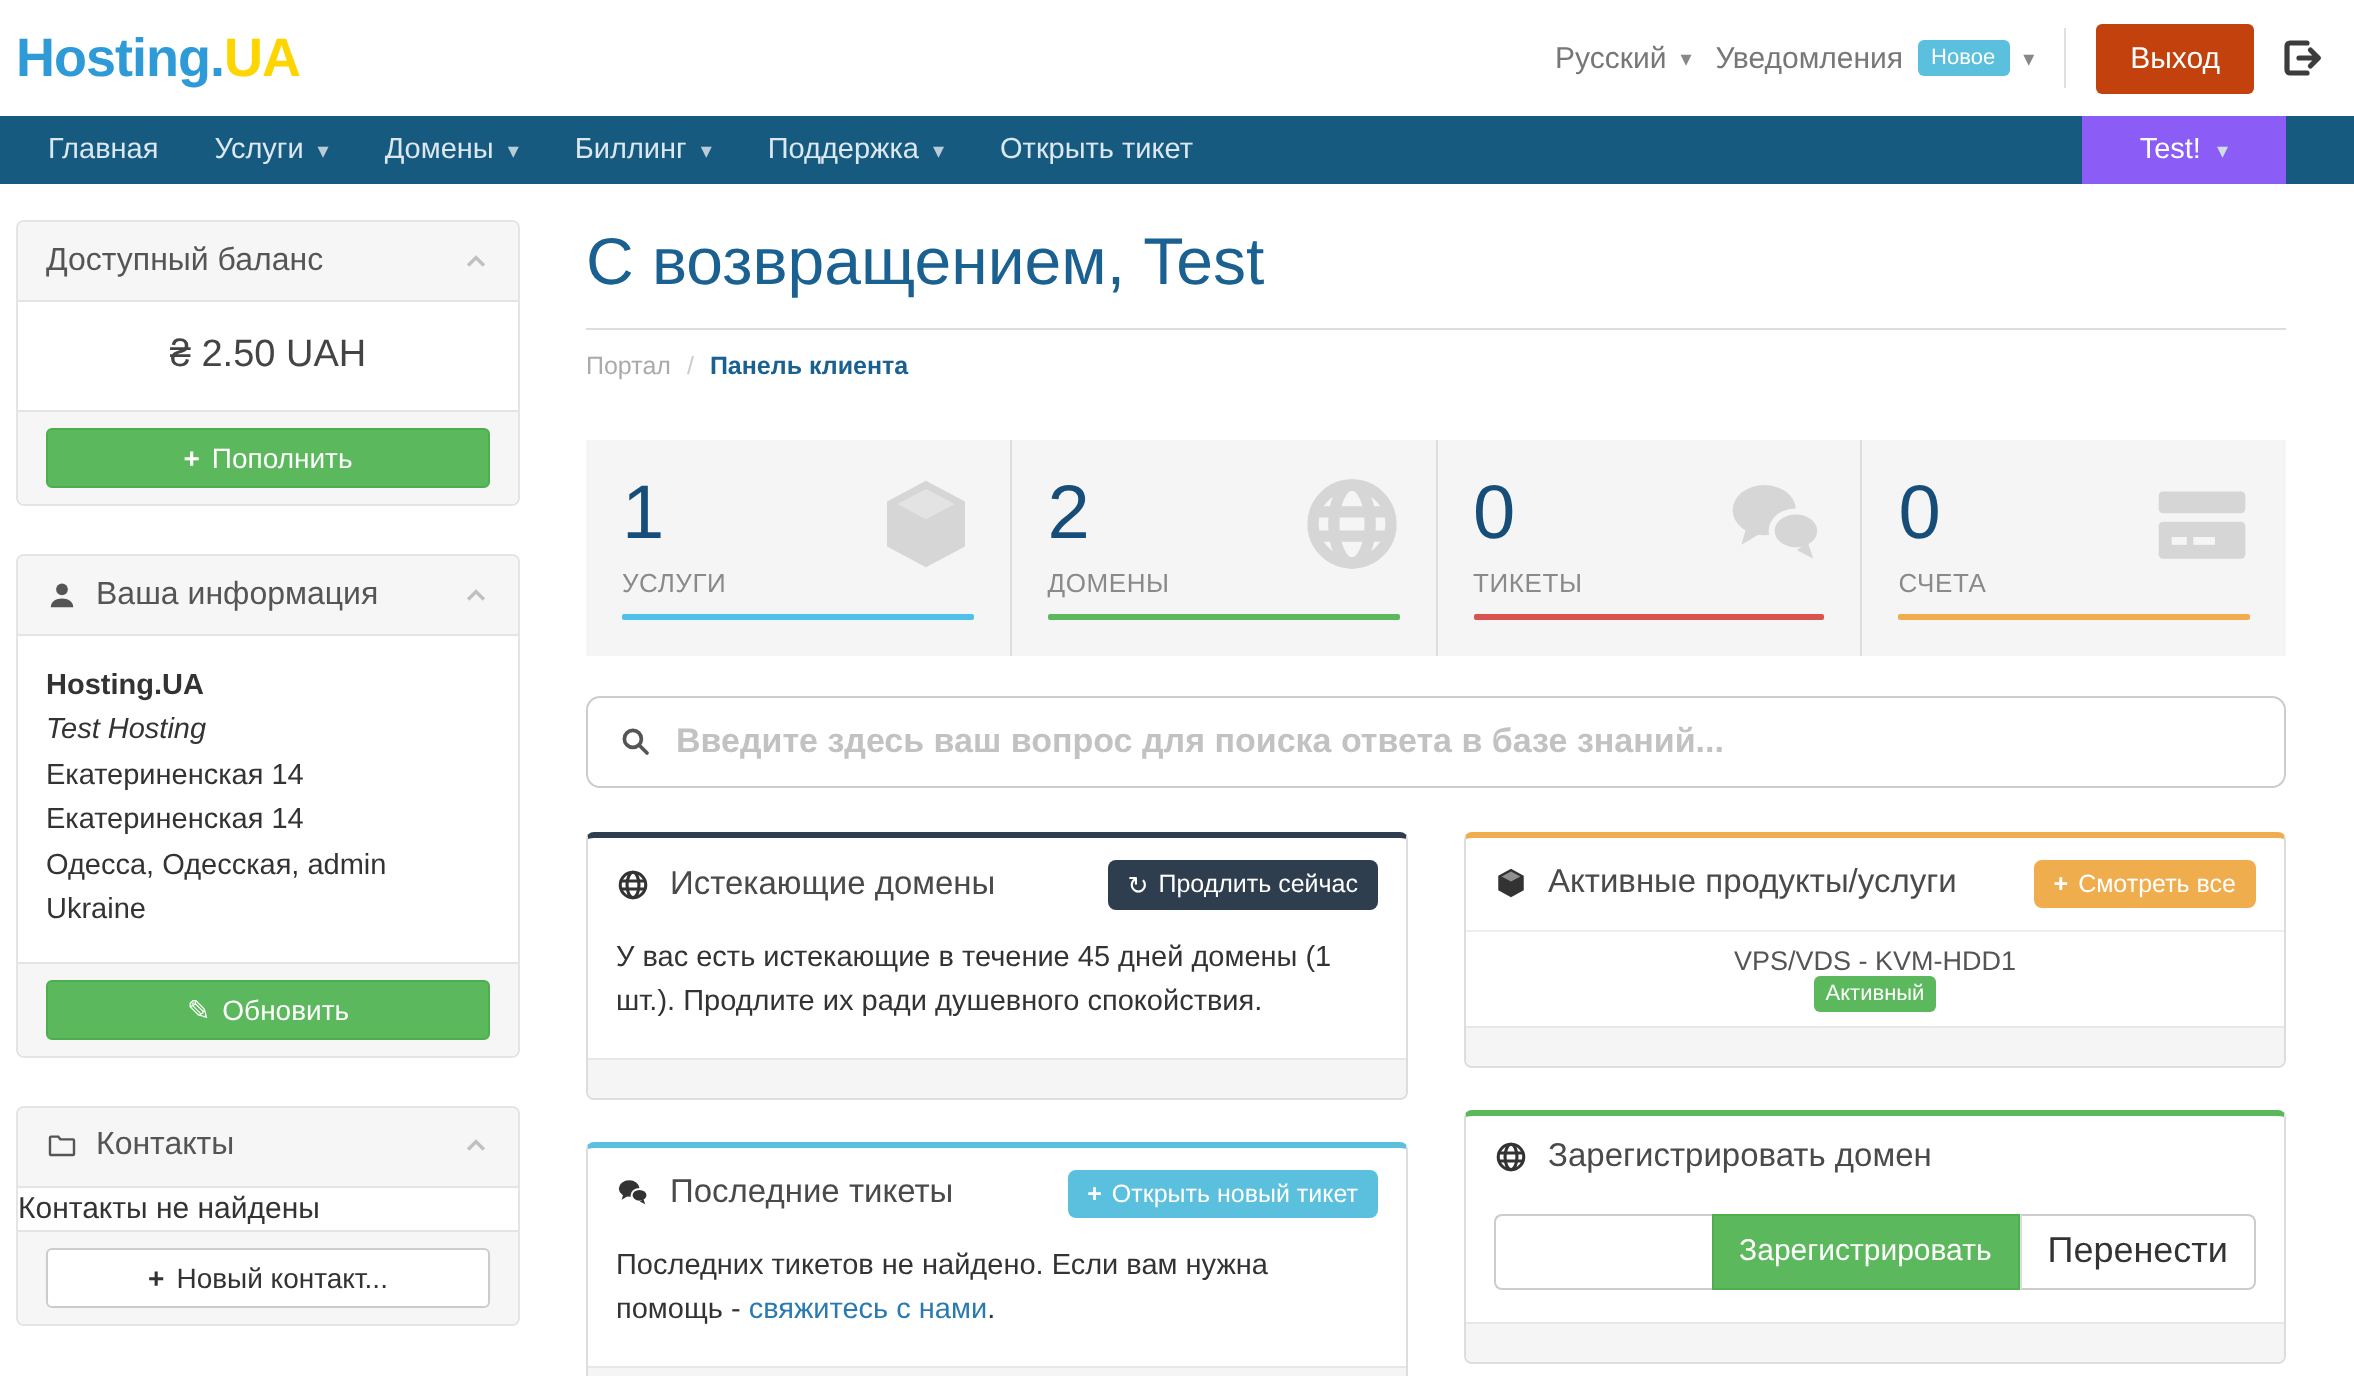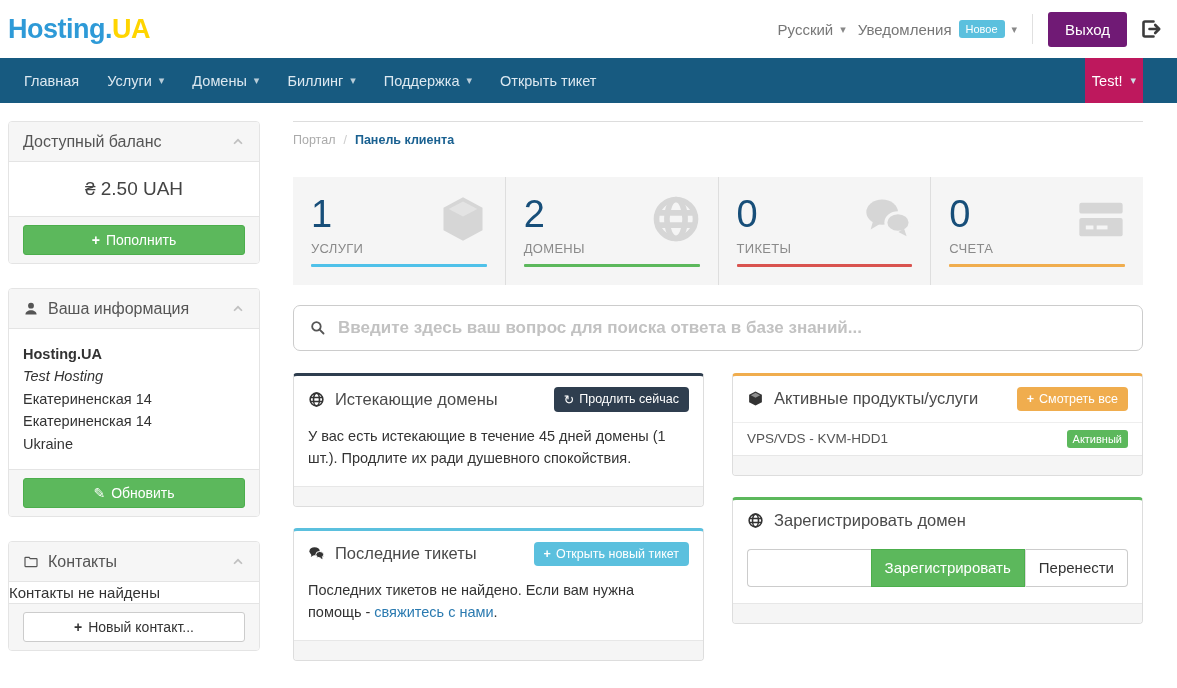--- a/index.html
+++ b/index.html
@@ -13,28 +13,28 @@
   
   .top-header { height:58px; display:flex; align-items:center; justify-content:space-between; padding:0 14px 0 8px; background:#fff; }
   .logo { font-size:27px; font-weight:bold; letter-spacing:-0.5px; cursor:pointer; }
   .logo .lb { color:#2e9ad7; }
   .logo .ly { color:#ffd500; }
   .header-right { display:flex; align-items:center; gap:12px; color:#777; font-size:15px; }
   .hdr-item { display:flex; align-items:center; gap:7px; cursor:pointer; }
   .caret { font-size:11px; color:#888; }
   .badge-new { background:#5bc0de; color:#fff; font-size:11px; padding:3px 7px; border-radius:3px; }
   .vdiv { width:1px; height:30px; background:#e0e0e0; margin:0 3px; }
-  .btn-logout { background:#701a75; color:#fff; border:none; font-size:15px; padding:9px 17px; border-radius:3px; font-family:inherit; cursor:pointer; }
+  .btn-logout { background:#c2410c; color:#fff; border:none; font-size:15px; padding:9px 17px; border-radius:3px; font-family:inherit; cursor:pointer; }
   .exit-icon { color:#3c3c3c; width:24px; height:24px; display:inline-flex; cursor:pointer; }
 
   
-  .navbar { background:#175a80; height:45px; display:flex; align-items:stretch; padding-left:10px; color:#dce8f0; font-size:14.5px; }
+  .navbar { background:#175a80; height:34px; display:flex; align-items:stretch; padding-left:10px; color:#dce8f0; font-size:14.5px; }
   .nav-item { display:flex; align-items:center; gap:7px; padding:0 14px; cursor:pointer; }
   .nav-item .caret { color:#b9cdd9; }
-  .nav-user { margin-left:auto; margin-right:34px; background:#be185d; display:flex; align-items:center; gap:8px; padding:0 7px; color:#fff; cursor:pointer; }
+  .nav-user { margin-left:auto; margin-right:34px; background:#8b5cf6; display:flex; align-items:center; gap:8px; padding:0 29px; color:#fff; cursor:pointer; }
   .nav-user .caret { color:#cfdde6; }
 
   
   .page { display:flex; align-items:flex-start; padding:18px 34px 0 8px; gap:33px; }
   .sidebar { width:252px; flex:none; }
   .main { flex:1; min-width:0; }
 
   
   .spanel { border:1px solid #e4e4e4; border-radius:4px; margin-bottom:24px; background:#fff; overflow:hidden; }
   .spanel-hd { background:#f6f6f6; border-bottom:1px solid #e4e4e4; padding:10px 14px; min-height:40px; display:flex; align-items:center; gap:9px; color:#555; font-size:16px; }
@@ -81,27 +81,27 @@
   .p-icon { width:17px; height:17px; color:#333; flex:none; }
   .panel-title { font-size:16.5px; color:#4a4a4a; flex:1; white-space:nowrap; overflow:hidden; }
   .btn-sm { font-size:12.5px; padding:5px 10px; border-radius:4px; color:#fff; border:none; font-family:inherit; display:inline-flex; align-items:center; gap:5px; cursor:pointer; white-space:nowrap; flex:none; }
   .btn-darkslate { background:#2f3e4f; }
   .btn-orange { background:#f0ad4e; }
   .btn-lblue { background:#5bc0de; }
   .panel-bd { padding:2px 14px 16px; font-size:14.5px; color:#333; line-height:1.55; }
   .panel-ft { background:#f5f5f5; border-top:1px solid #e7e7e7; height:20px; border-radius:0 0 3px 3px; }
   .link { color:#2a7ab0; cursor:pointer; text-decoration:none; }
 
-  .product-row { border-top:1px solid #eee; padding:7px 14px; display:flex; align-items:center; justify-content:space-between; font-size:13.5px; color:#555; }
+  .product-row { border-top:1px solid #eee; padding:7px 14px; display:flex; align-items:center; justify-content:space-between; font-size:13.5px; color:#555;flex-direction:column; }
   .badge-green { background:#5cb85c; color:#fff; font-size:11px; padding:3px 6px; border-radius:3px; }
 
   .domain-form { display:flex; padding:8px 14px 16px; }
   .domain-input { flex:1; min-width:0; border:1px solid #ccc; border-right:none; border-radius:4px 0 0 4px; height:38px; padding:0 10px; font-size:15px; font-family:inherit; outline:none; }
   .btn-register { background:#5cb85c; color:#fff; border:1px solid #4cae4c; font-size:15px; padding:0 13px; height:38px; font-family:inherit; cursor:pointer; flex:none;text-align:right; }
-  .btn-transfer { background:#fff; color:#333; border:1px solid #ccc; border-left:1px solid #ddd; border-radius:0 4px 4px 0; font-size:15px; padding:0 13px; height:38px; font-family:inherit; cursor:pointer; flex:none; }
+  .btn-transfer { background:#fff; color:#333; border:1px solid #ccc; border-left:1px solid #ddd; border-radius:0 4px 4px 0; font-size:18px; padding:0 13px; height:38px; font-family:inherit; cursor:pointer; flex:none; }
 </style>
 </head>
 <body>
 
 <div class="top-header">
   <div class="logo">
     <span class="lb">Hosting.</span><span class="ly">UA</span>
   </div>
   <div class="header-right">
     <div class="hdr-item">
@@ -188,20 +188,21 @@
           <svg viewBox="0 0 16 16" fill="none" stroke="currentColor" stroke-width="2" width="14" height="14">
               <path d="M3.5 10l4.5-4.5L12.5 10"></path>
             </svg>
         </span>
       </div>
       <div class="spanel-bd info-lines">
         <div class="b">Hosting.UA</div>
         <div class="i">Test Hosting</div>
         <div>Екатериненская 14</div>
         <div>Екатериненская 14</div>
+        <div>Одесса, Одесская, admin</div>
         <div>Ukraine</div>
       </div>
       <div class="spanel-ft">
         <button class="btn btn-block btn-green">
           <span>✎</span>
           <span>Обновить</span>
         </button>
       </div>
     </div>
 
@@ -225,20 +226,21 @@
           <span class="bi">+</span>
           <span>Новый контакт...</span>
         </button>
       </div>
     </div>
 
   </div>
 
   <div class="main">
 
+    <h1 class="page-title">С возвращением, Test</h1>
     <hr class="title-hr">
     <div class="breadcrumb">
       <span class="bc-muted">Портал</span>
       <span class="bc-sep">/</span>
       <span class="bc-active">Панель клиента</span>
     </div>
 
     <div class="stats">
       <div class="stat">
         <div class="stat-value">1</div>

